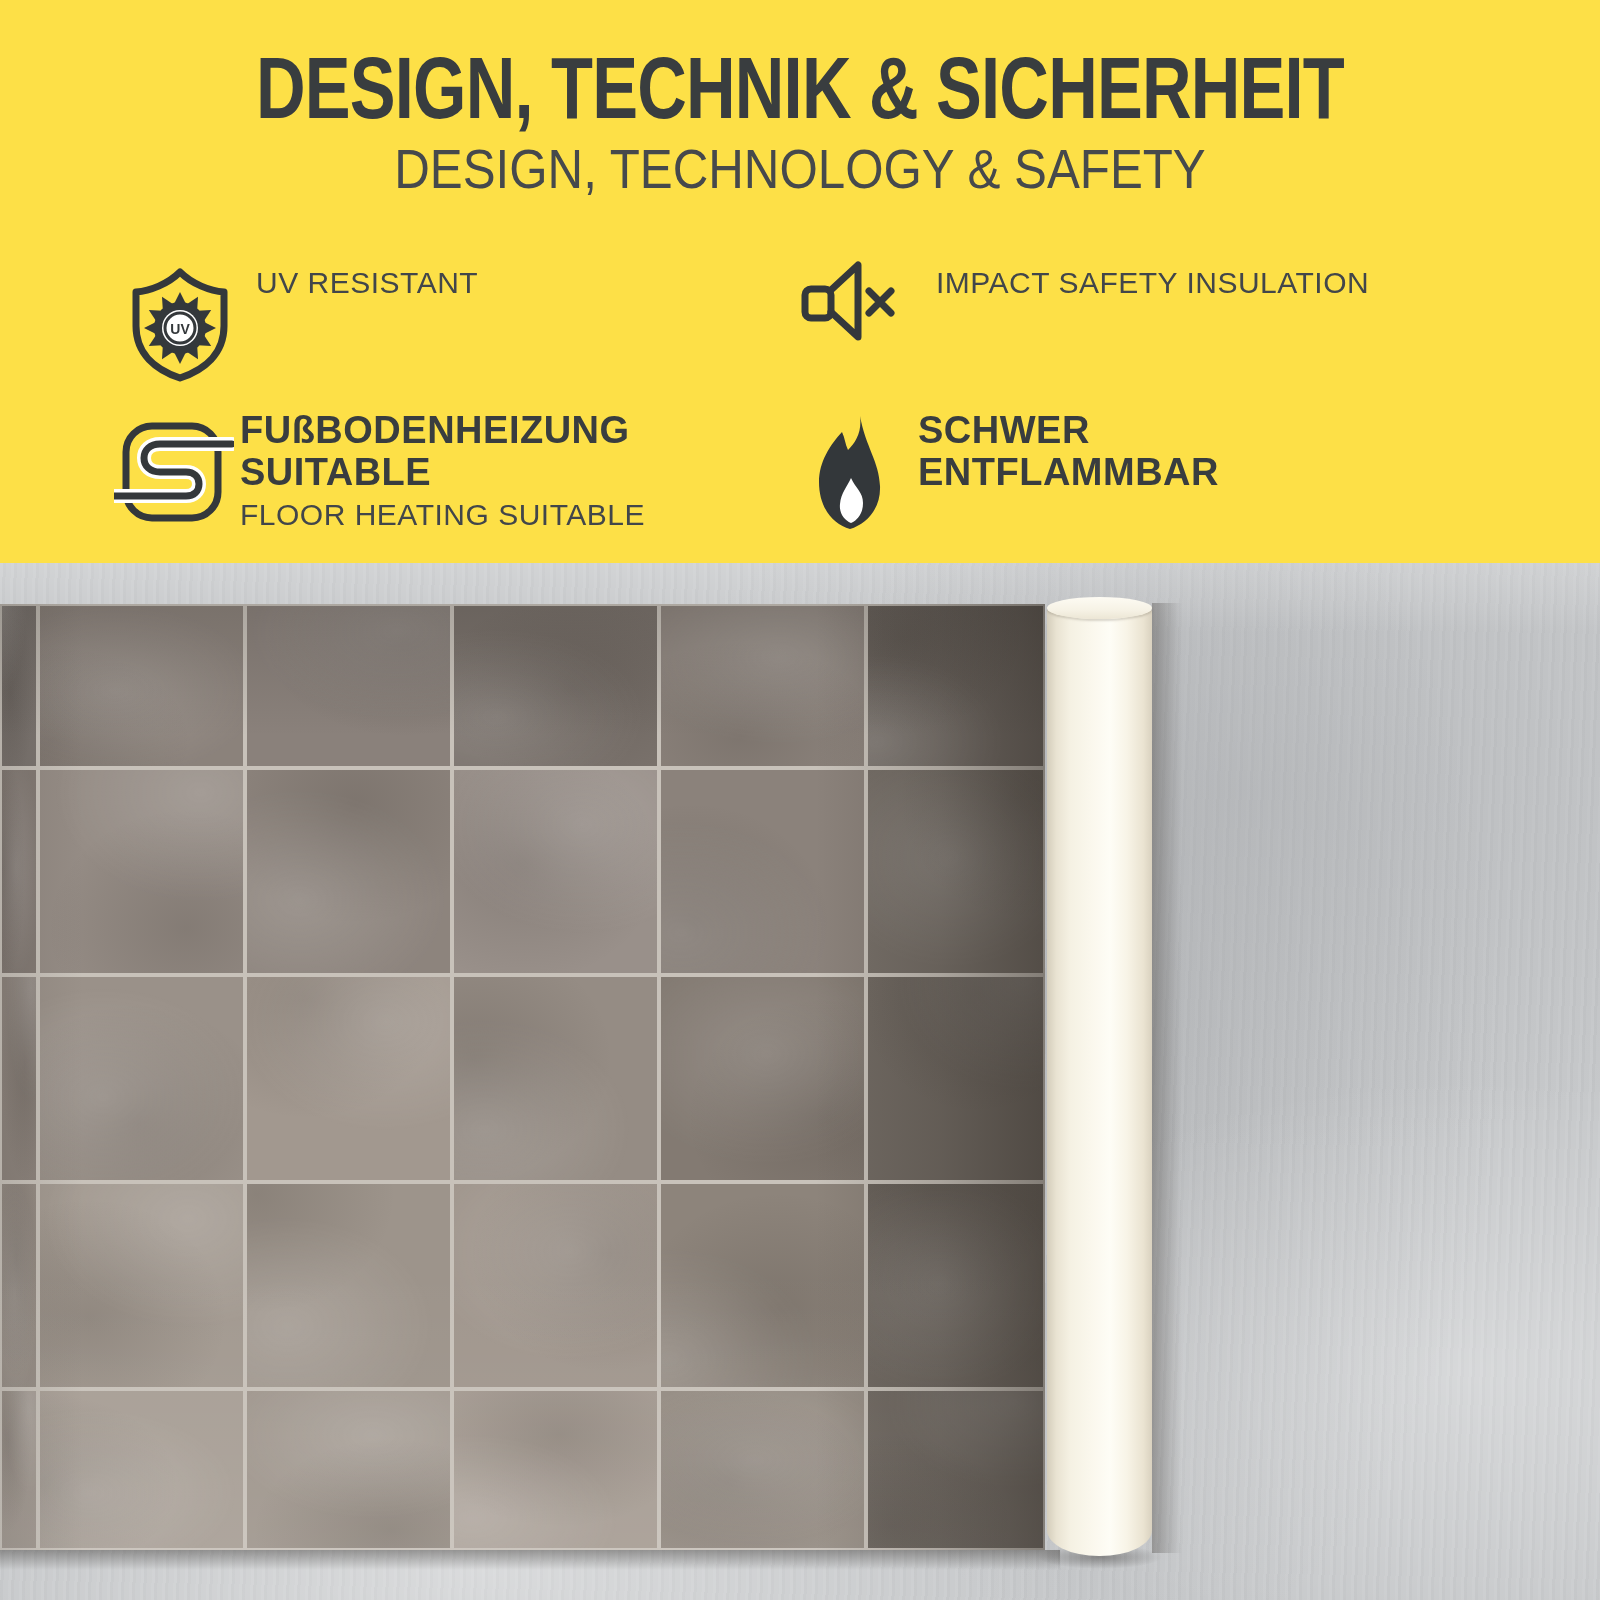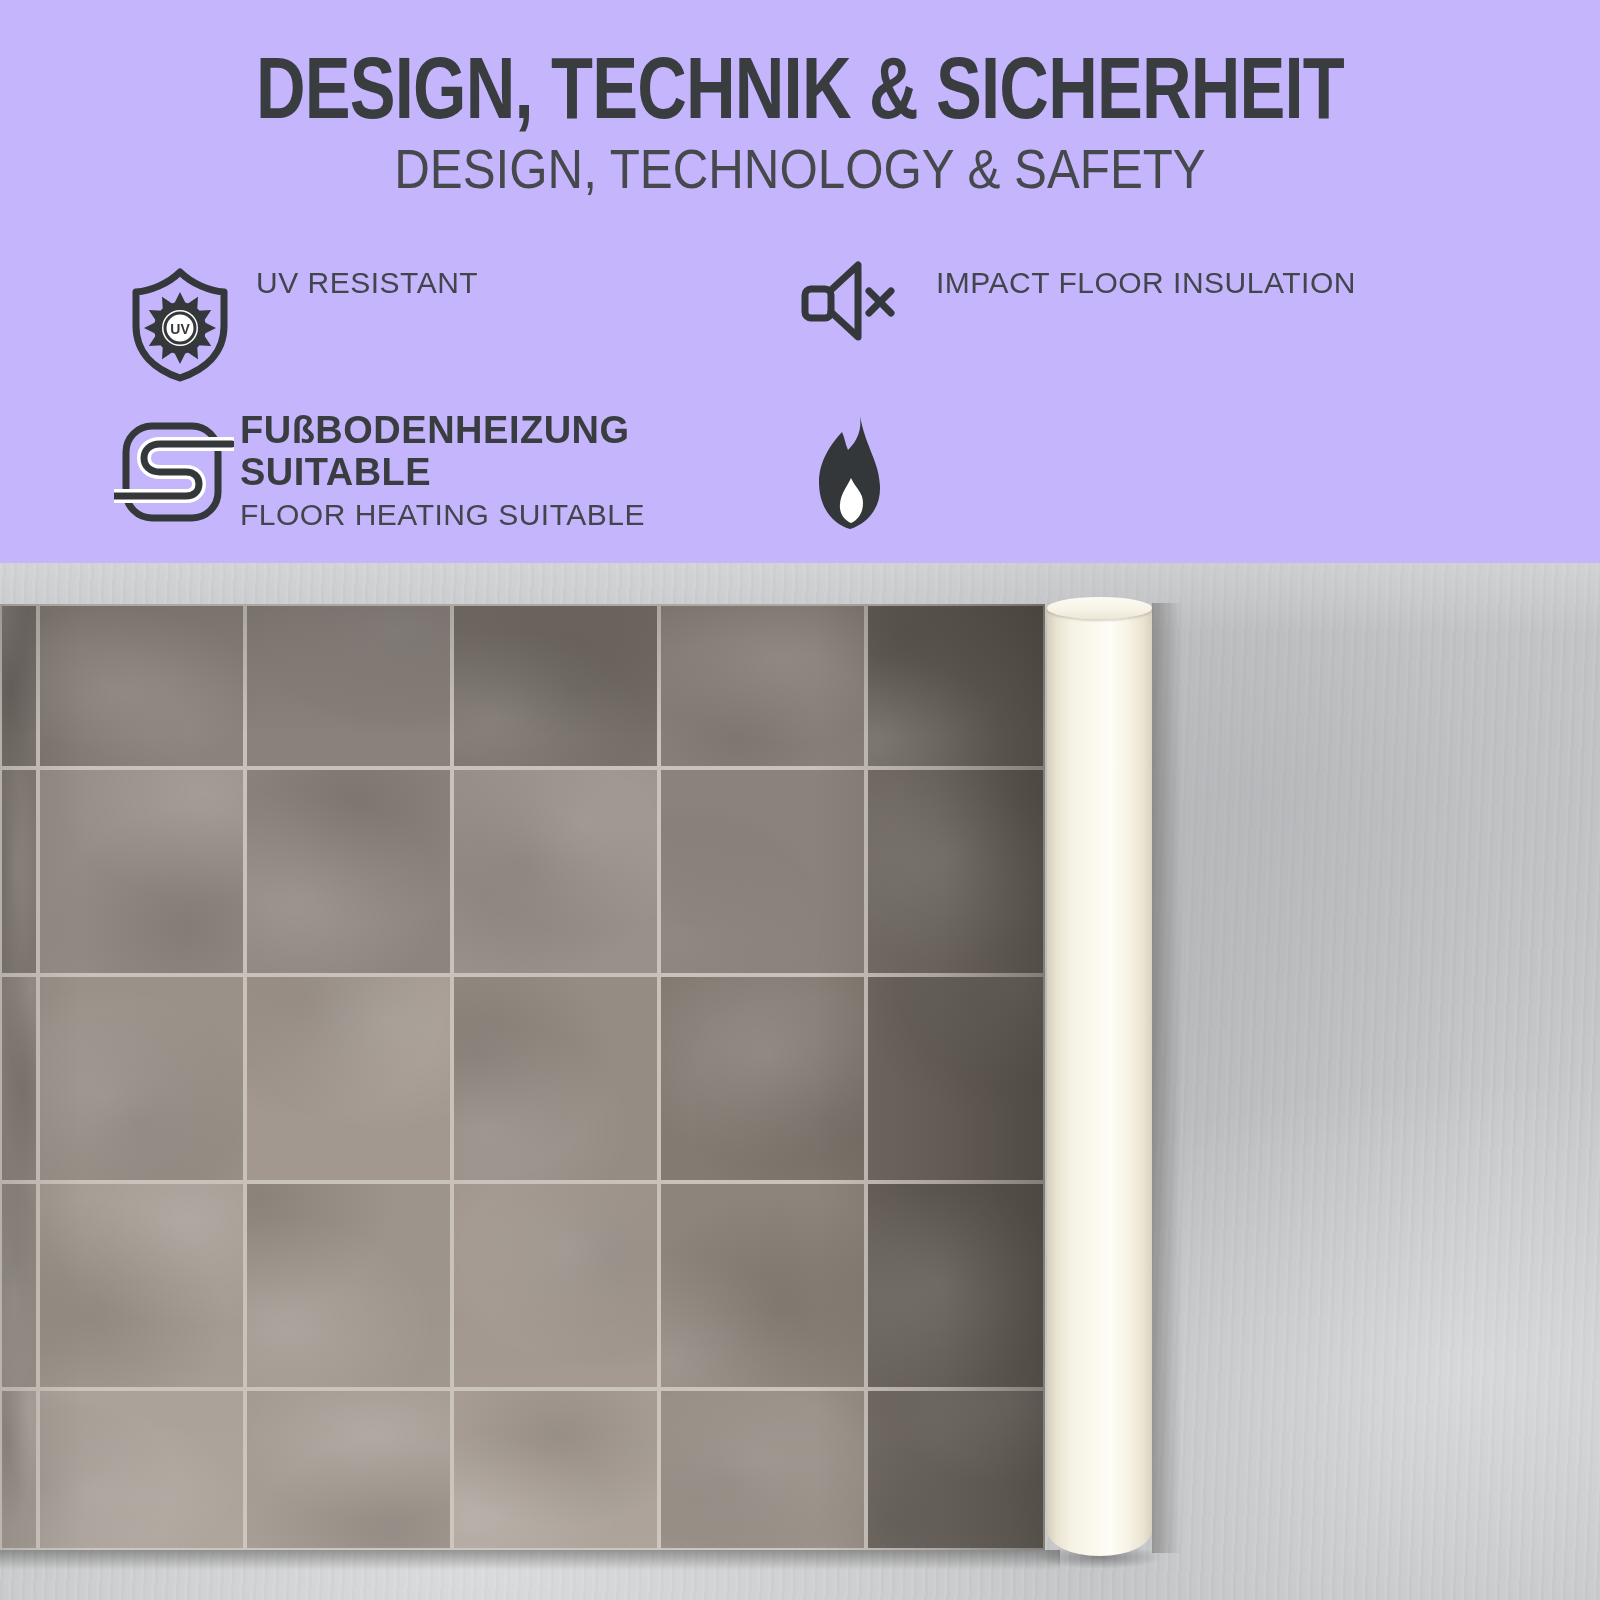--- a/index.html
+++ b/index.html
@@ -1,18 +1,18 @@
 <!DOCTYPE html>
 <html><head>
 <meta charset="utf-8">
 <style>
   html,body{margin:0;padding:0;background:#ffffff;}
   .canvas{
     position:relative;width:1600px;height:1600px;overflow:hidden;
-    background:#c4b5fd;font-family:"Liberation Sans",sans-serif;color:#393d3f;
+    background:#fde047;font-family:"Liberation Sans",sans-serif;color:#393d3f;
   }
   
   .hero-title{
     position:absolute;left:0;top:44px;width:100%;text-align:center;
     font-size:88px;line-height:1;font-weight:700;letter-spacing:-1px;
     color:#393d3f;transform:scaleX(.78);white-space:nowrap;
   }
   .hero-subtitle{
     position:absolute;left:0;top:141px;width:100%;text-align:center;
     font-size:56px;line-height:1;font-weight:400;letter-spacing:0;
@@ -125,21 +125,21 @@
   </div>
 
   <div class="feature-icon f2-icon">
     <svg width="104" height="86" viewBox="0 0 104 86">
       <rect class="icon-stroke" x="9" y="31" width="26" height="29" rx="6" stroke-width="6.5"></rect>
       <path class="icon-stroke" d="M35,32 L62,7 L62,79 L35,54" stroke-width="6.5"></path>
       <path class="icon-stroke" d="M73,33 L95,55 M95,33 L73,55" stroke-width="6"></path>
     </svg>
   </div>
   <div class="feature-text f2-text">
-    <div class="feature-subtitle">IMPACT FLOOR INSULATION</div>
+    <div class="feature-subtitle">IMPACT SAFETY INSULATION</div>
   </div>
 
   <div class="feature-icon f3-icon">
     <svg width="120" height="120" viewBox="0 0 120 120">
       <rect class="icon-stroke" x="12" y="16" width="92" height="92" rx="26"></rect>
       <path d="M118,34 H46 C36,34 30,40 30,48 C30,56 36,62 46,62 H72 C80,62 85,67 85,74 C85,81 80,86 72,86 H0" fill="none" stroke="#ffffff" stroke-width="14" stroke-linecap="round"></path>
       <path class="icon-stroke" d="M118,34 H46 C36,34 30,40 30,48 C30,56 36,62 46,62 H72 C80,62 85,67 85,74 C85,81 80,86 72,86 H0"></path>
     </svg>
   </div>
   <div class="feature-text f3-text">
@@ -147,20 +147,21 @@
     <div class="feature-subtitle">FLOOR HEATING SUITABLE</div>
   </div>
 
   <div class="feature-icon f4-icon">
     <svg width="68" height="116" viewBox="0 0 68 116">
       <path fill="#33373a" d="M44,0 C46,16 40,26 32,34 C29,28 29,22 26,16 C14,29 3,46 3,66 C3,92 17,108 34,113 C51,108 65,92 64,70 C63,45 50,32 44,0 Z"></path>
       <path fill="#ffffff" d="M35,62 C40,73 47,76 47,87 C47,97 42,104 35,107 C28,104 23,97 24,88 C25,77 31,71 35,62 Z"></path>
     </svg>
   </div>
   <div class="feature-text f4-text">
+    <div class="feature-title">SCHWER ENTFLAMMBAR</div>
   </div>
 
   <div class="photo">
     <div class="sheet">
       <div class="sheet-tone"></div>
       <div class="sheet-shade"></div>
     <div class="tile" style="left: 1.6px; top: 1.6px; width: 34.8px; height: 160.8px; background-color: rgb(123, 116, 111); background-image: radial-gradient(120% 90% at 0% 0%, rgba(255, 255, 255, 0.14), rgba(255, 255, 255, 0) 60%), radial-gradient(110% 95% at 25% 55%, rgba(44, 38, 33, 0.16), rgba(44, 38, 33, 0) 62%);"></div>
         <div class="tile" style="left: 39.6px; top: 1.6px; width: 203.8px; height: 160.8px; background-color: rgb(139, 130, 123); background-image: radial-gradient(120% 90% at 37% 53%, rgba(255, 255, 255, 0.14), rgba(255, 255, 255, 0) 60%), radial-gradient(110% 95% at 6% 84%, rgba(44, 38, 33, 0.16), rgba(44, 38, 33, 0) 62%);"></div>
         <div class="tile" style="left: 246.6px; top: 1.6px; width: 203.8px; height: 160.8px; background-color: rgb(138, 129, 123); background-image: radial-gradient(120% 90% at 74% 16%, rgba(255, 255, 255, 0.14), rgba(255, 255, 255, 0) 60%), radial-gradient(110% 95% at 77% 23%, rgba(44, 38, 33, 0.16), rgba(44, 38, 33, 0) 62%);"></div>
         <div class="tile" style="left: 453.6px; top: 1.6px; width: 203.8px; height: 160.8px; background-color: rgb(121, 113, 107); background-image: radial-gradient(120% 90% at 21% 69%, rgba(255, 255, 255, 0.14), rgba(255, 255, 255, 0) 60%), radial-gradient(110% 95% at 58% 52%, rgba(44, 38, 33, 0.16), rgba(44, 38, 33, 0) 62%);"></div>

